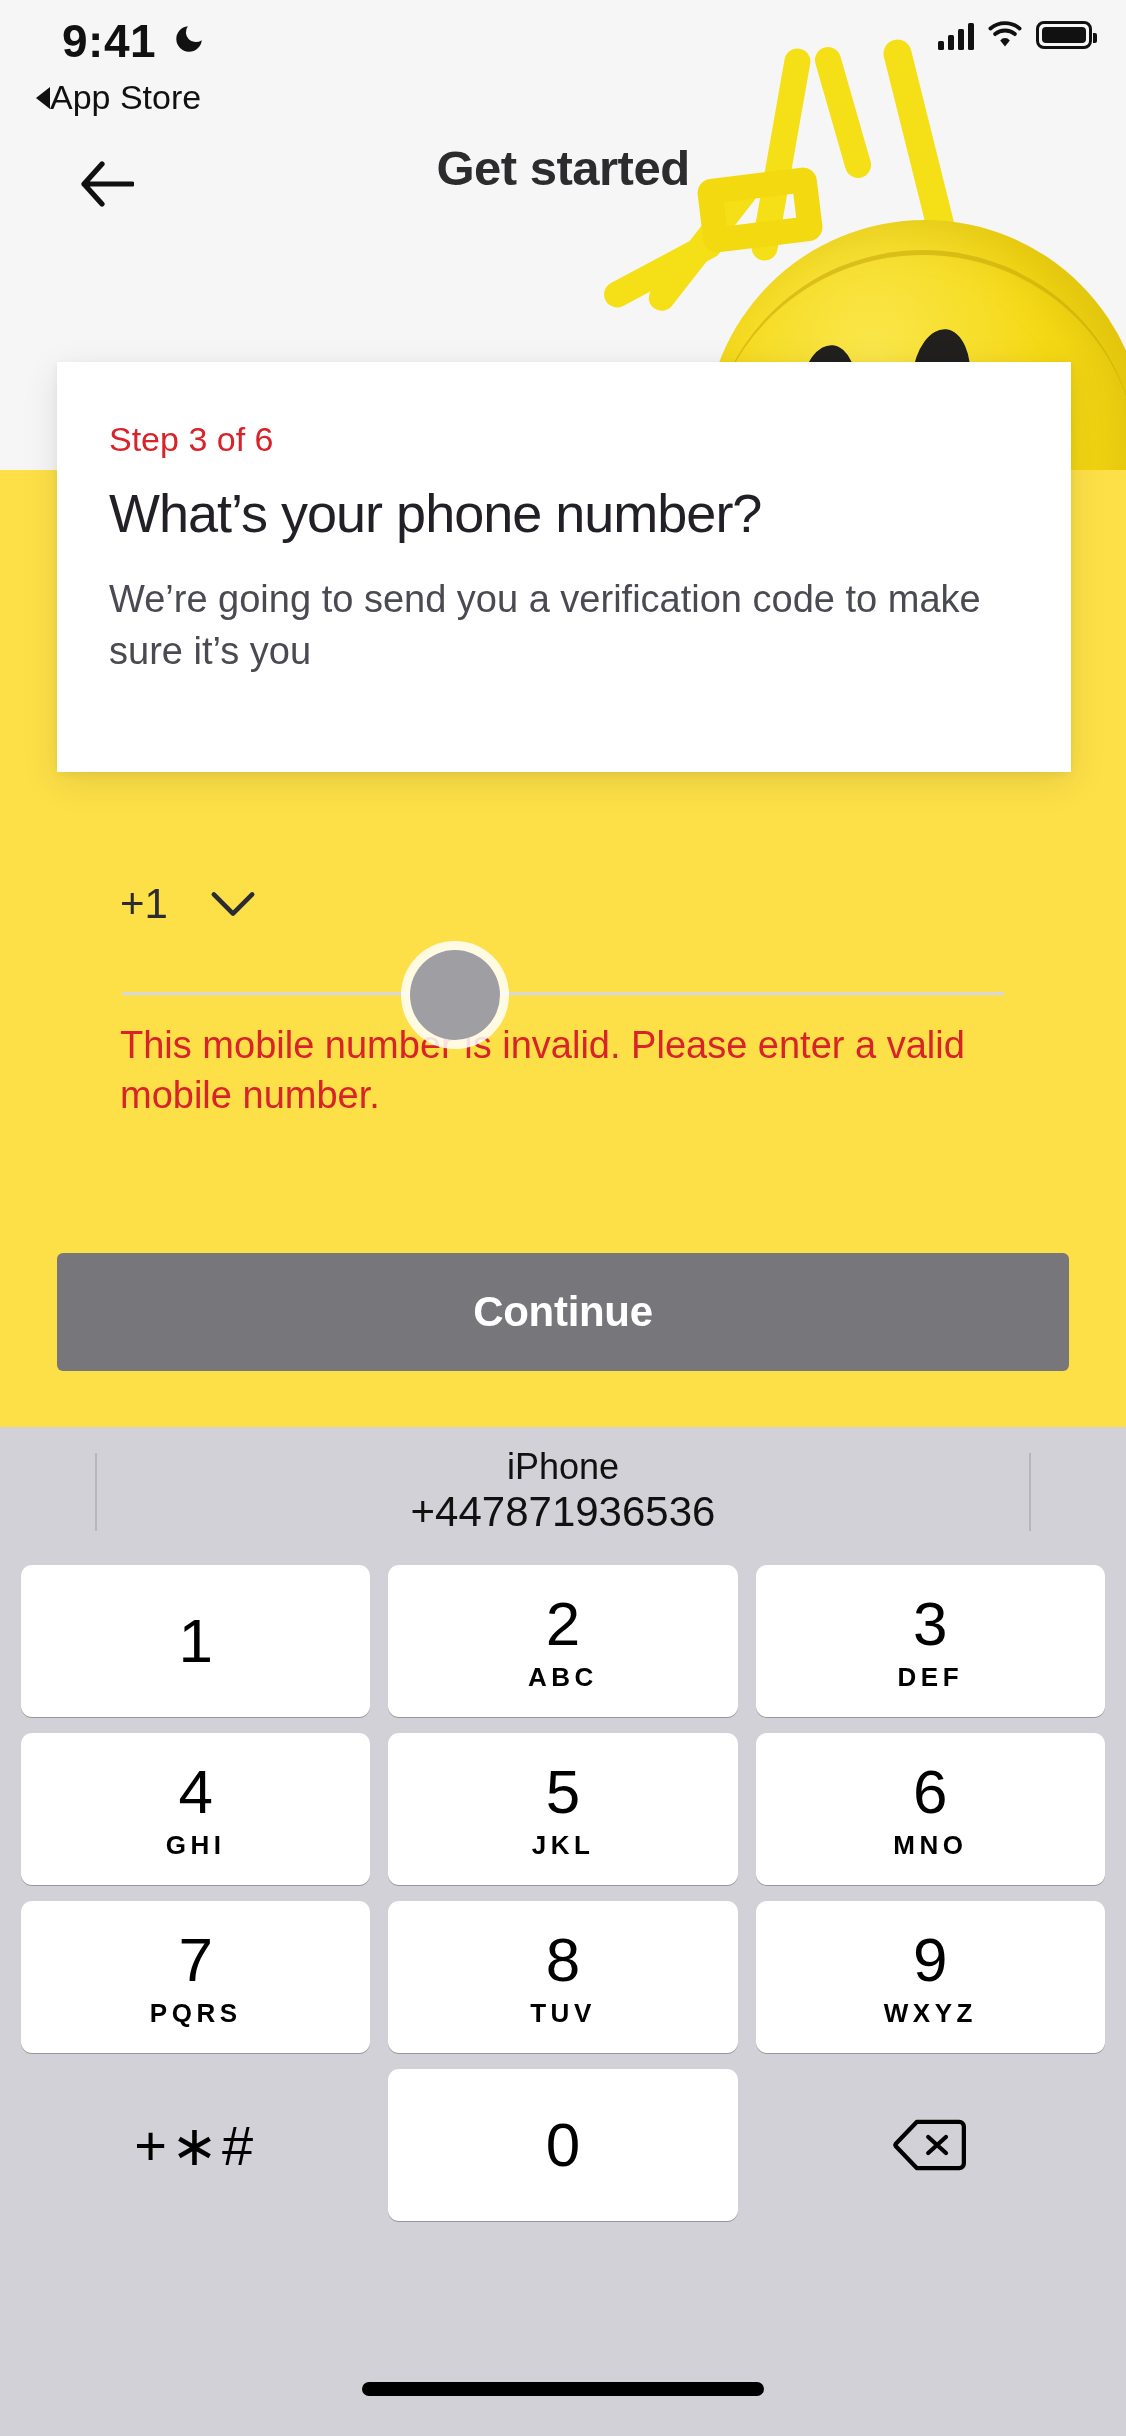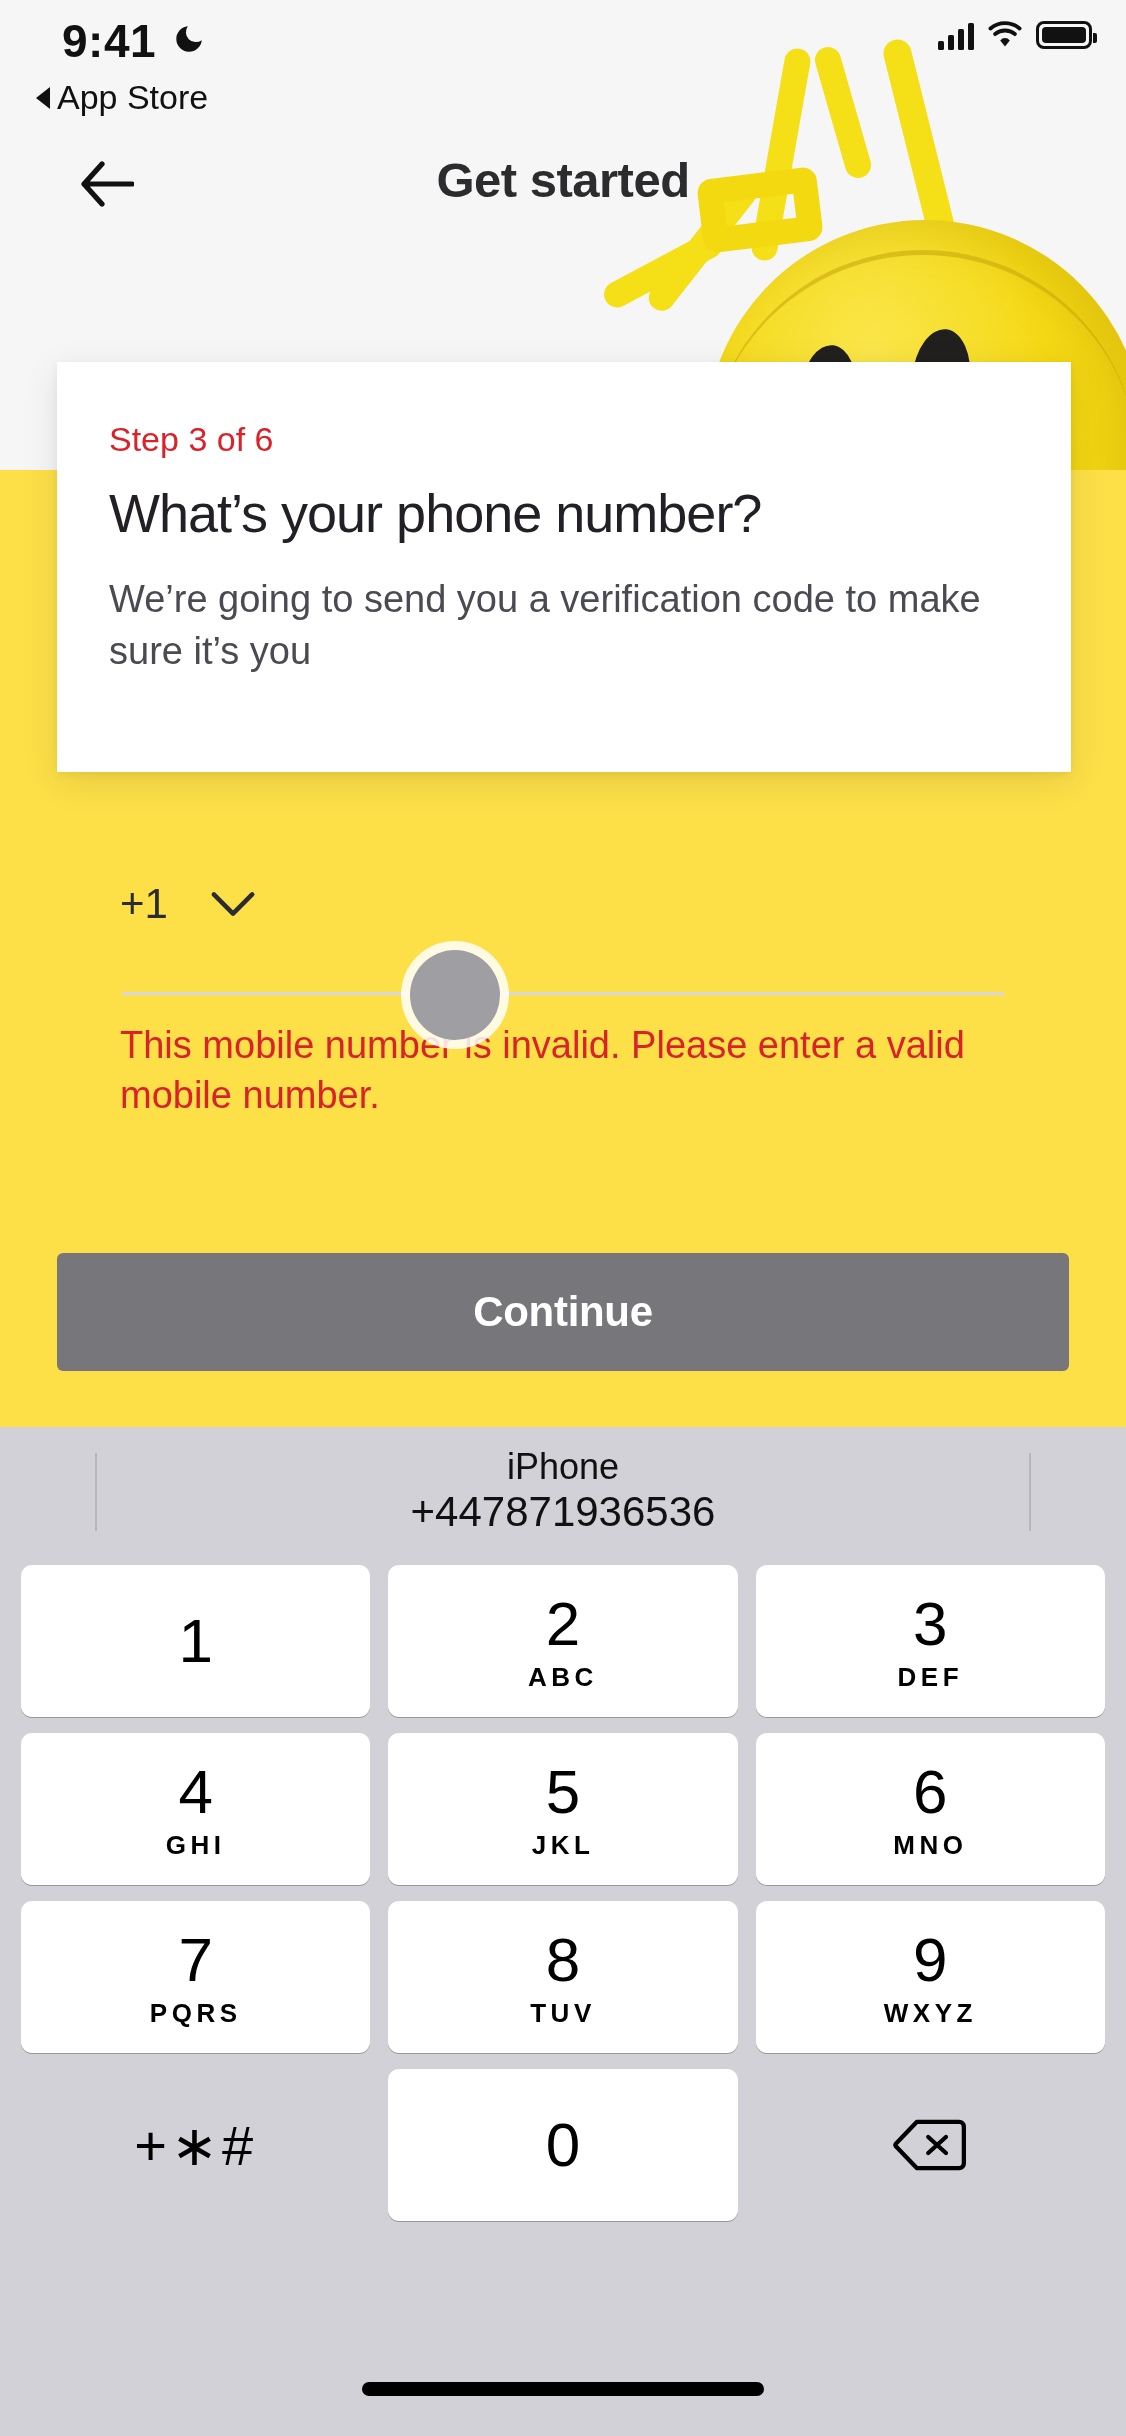--- a/index.html
+++ b/index.html
@@ -66,21 +66,21 @@
   .sb-time {
     position:absolute; left:62px; top:14px;
     font-size:46px; font-weight:700; color:#111; letter-spacing:.5px;
   }
   .sb-moon {
     position:absolute; left:172px; top:22px; width:34px; height:34px;
   }
   .sb-back {
     position:absolute; left:36px; top:78px;
     font-size:34px; color:#111; font-weight:400;
-    display:flex; align-items:center; gap:7px;
+    display:flex; align-items:center; 
   }
   .sb-tri {
     width:0; height:0;
     border-top:11px solid transparent; border-bottom:11px solid transparent;
     border-right:14px solid #111;
   }
   .sb-right {
     position:absolute; right:34px; top:20px;
     display:flex; align-items:center; gap:12px;
   }
@@ -98,21 +98,21 @@
     width:4px; height:10px; background:#111; border-radius:0 2px 2px 0;
   }
   .batt i { display:block; width:100%; height:100%; background:#111; border-radius:4px; }
 
   
   .navbar {
     position:absolute; left:0; top:140px; width:1126px; height:90px; z-index:25;
   }
   .nav-back { position:absolute; left:78px; top:18px; width:56px; height:52px; cursor:pointer; }
   .nav-title {
-    position:absolute; left:0; right:0; top:12px; text-align:center;
+    position:absolute; left:0; right:0; top:0; text-align:center;
     font-size:49px; font-weight:700; color:#2c2c2e; letter-spacing:-.5px;
   }
 
   
   .card {
     position:absolute; left:57px; top:362px; width:1014px; height:410px;
     background:#ffffff; z-index:22;
     box-shadow:0 10px 34px rgba(0,0,0,.10), 0 2px 8px rgba(0,0,0,.05);
   }
   .card-step {

